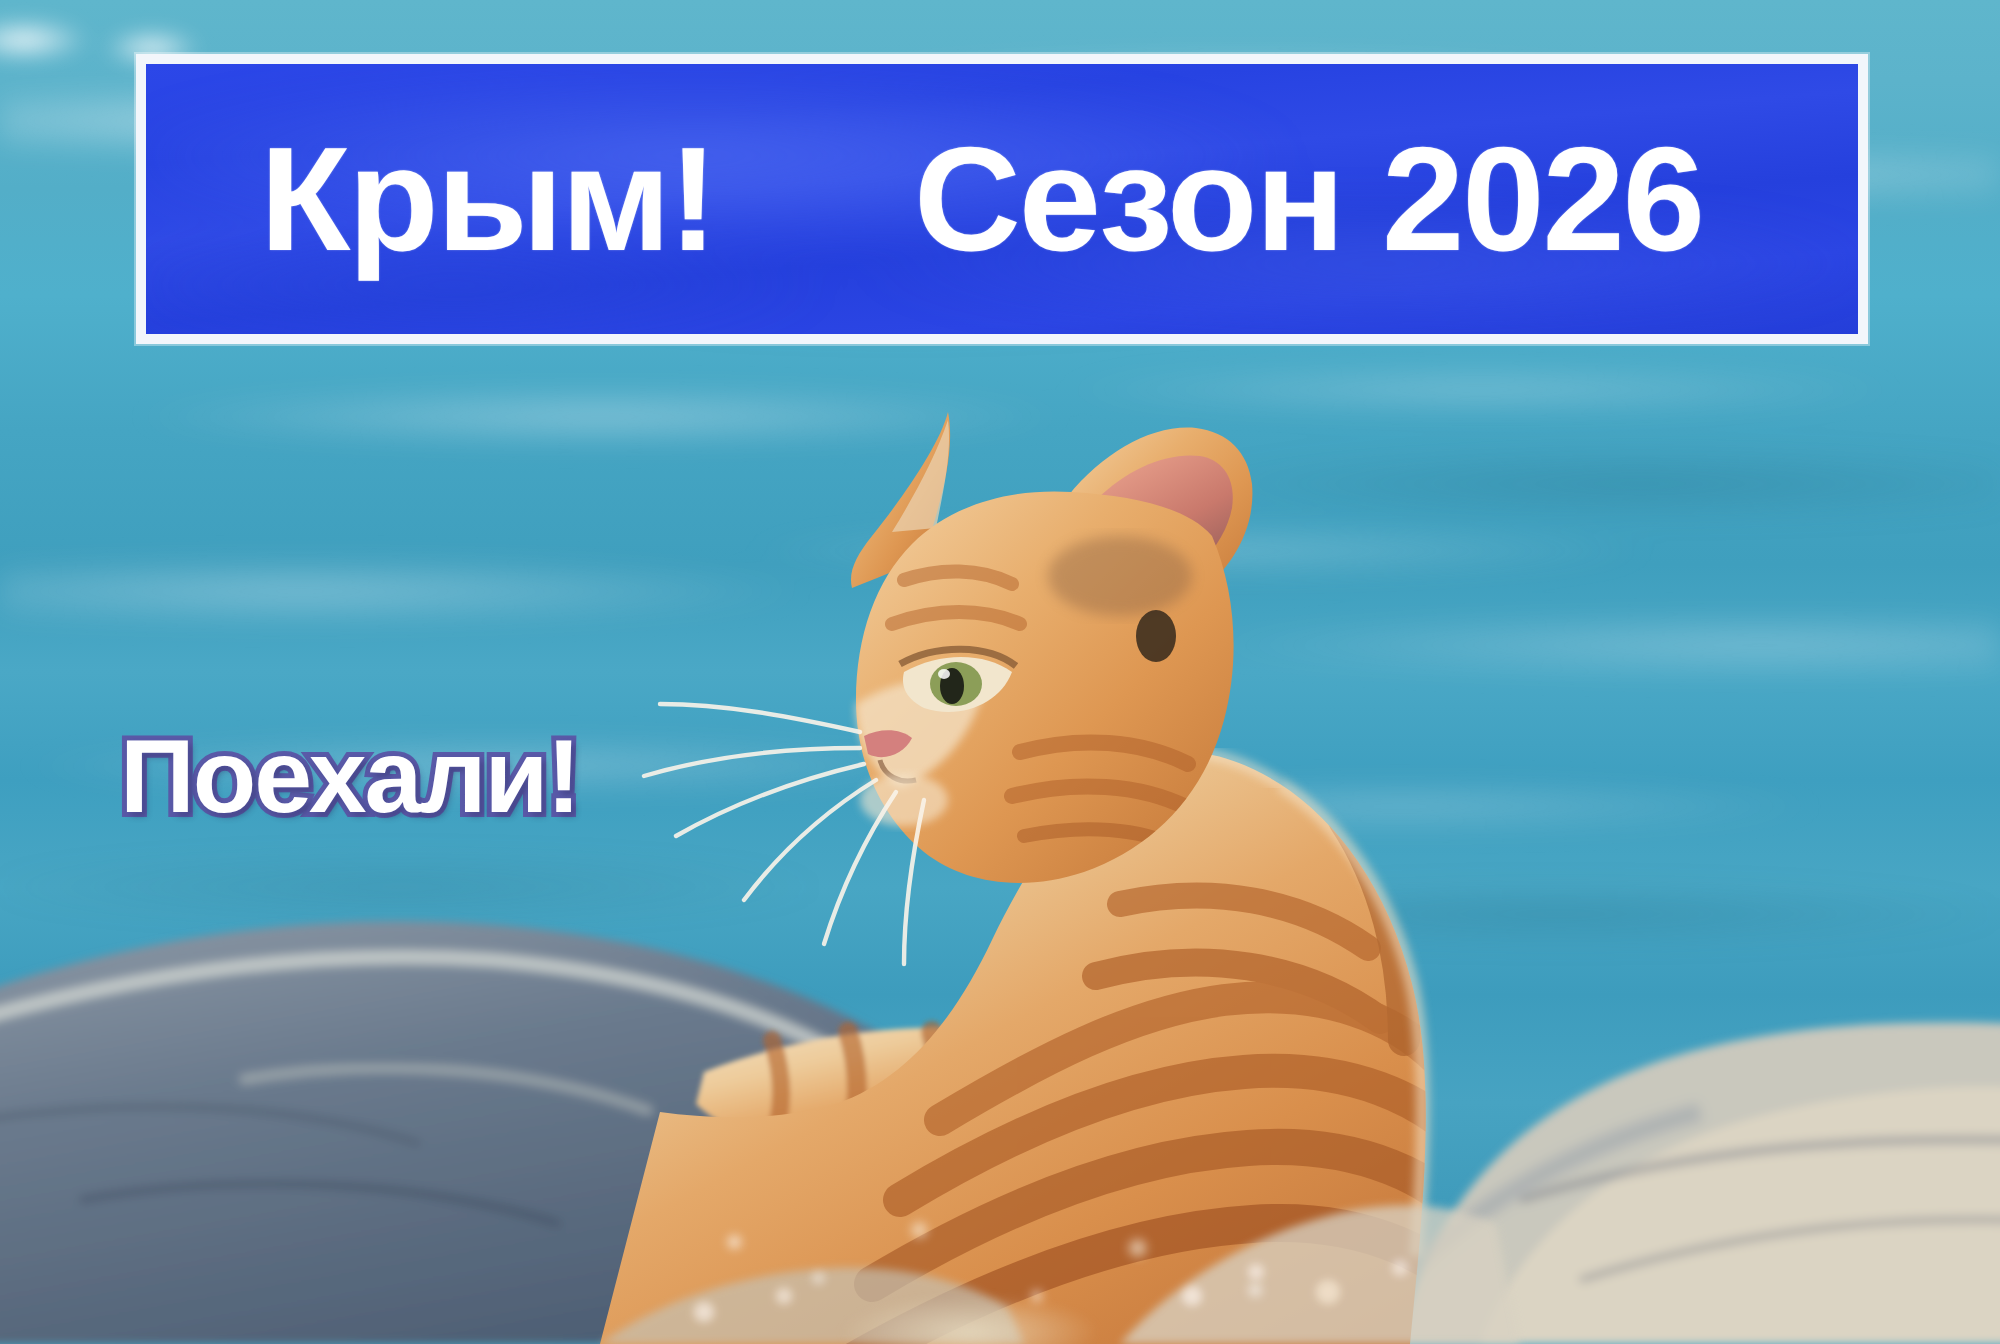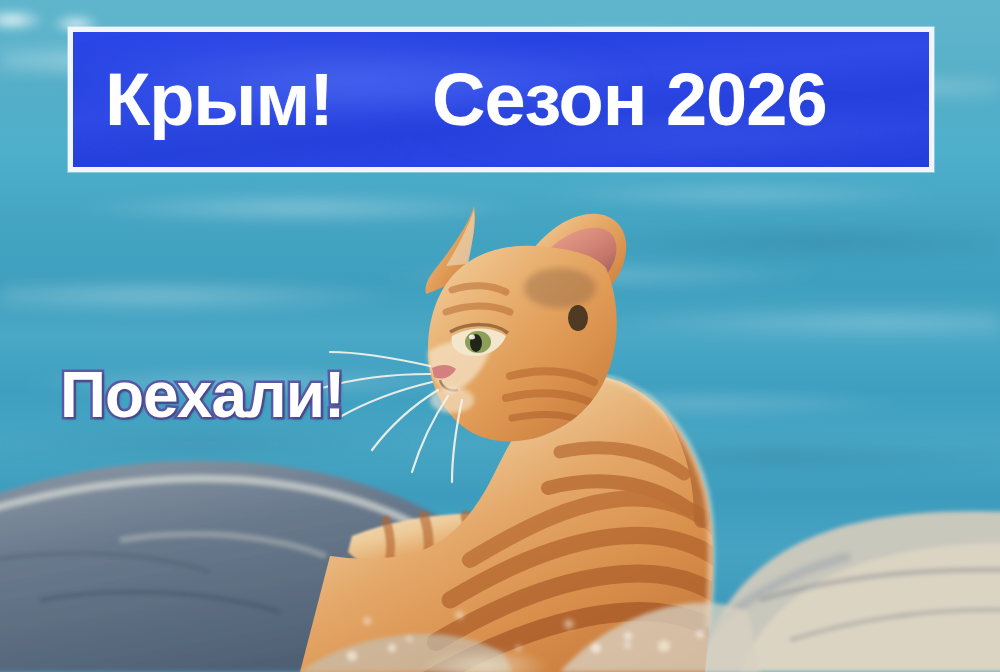--- a/index.html
+++ b/index.html
@@ -113,42 +113,42 @@
       radial-gradient(ellipse 260px 40px at 18% 82%, rgba(40,70,215,.45), rgba(255,255,255,0) 72%);
     filter: blur(10px);
     pointer-events: none;
   }
   .banner-text {
     position: relative;
     z-index: 2;
     display: flex;
     width: 100%;
     align-items: flex-start;
-    padding-left: 32px;
+    padding-left: 57px;
     box-sizing: border-box;
   }
   .banner-word {
     color: #ffffff;
     font-weight: bold;
     font-size: 74px;
     line-height: 1;
     letter-spacing: -1px;
     white-space: nowrap;
     text-shadow: 0 0 1px rgba(255,255,255,.4);
   }
   .banner-word.season {
     margin-left: 99px;
   }
 
   
   .poehali {
     position: absolute;
     left: 60px;
     top: 363px;
-    font-size: 64px;
+    font-size: 52px;
     font-weight: bold;
     line-height: 1;
     color: #ffffff;
     letter-spacing: -1px;
     white-space: nowrap;
     -webkit-text-stroke: 5px #5a5aa8;
     paint-order: stroke fill;
     text-shadow:
       0 0 2px rgba(90,90,168,.9),
       2px 2px 3px rgba(40,40,90,.45);

